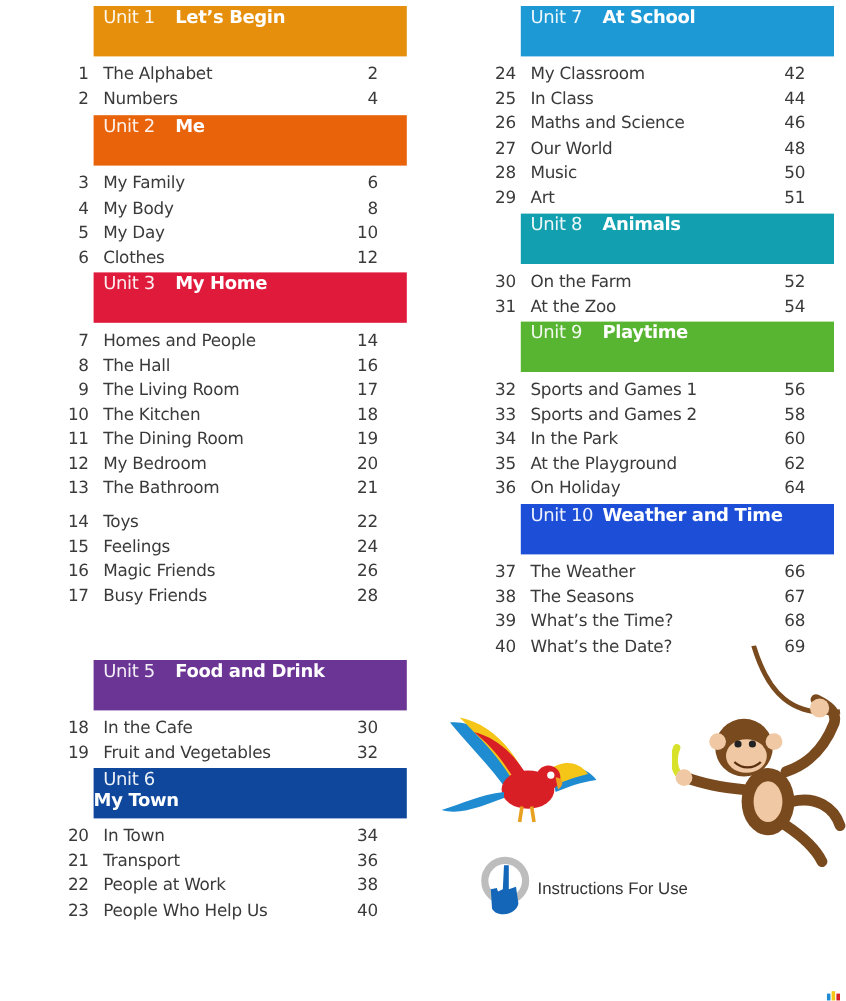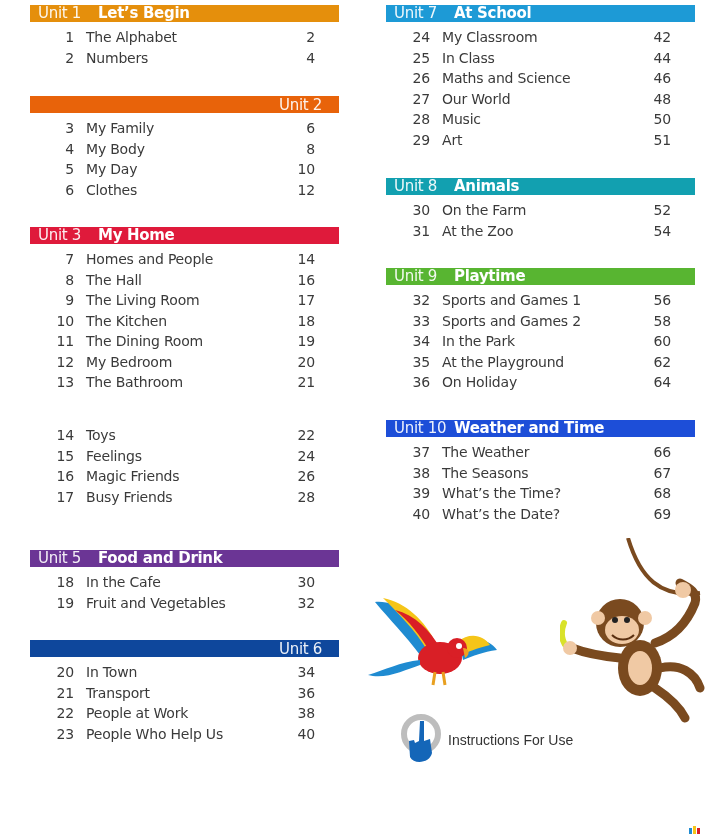--- a/index.html
+++ b/index.html
@@ -1,19 +1,19 @@
 <!DOCTYPE html>
 <html><head>
 <meta charset="utf-8">
 <style>
   html, body { margin:0; padding:0; background:#ffffff; }
   body { width:705px; height:834px; position:relative; overflow:hidden;
          font-family:"DejaVu Sans", "Liberation Sans", sans-serif; color:#333; }
   .unit { position:absolute; width:309px; }
-  .unit-header { height:17px; display:flex; align-items:flex-end; color:#fff; }
+  .unit-header { height:42px; display:flex; align-items:flex-start; color:#fff;margin-left:48px; }
   .unit-num { width:68px; padding-left:8px; box-sizing:border-box; font-size:15px; opacity:0.92; white-space:nowrap; letter-spacing:-0.3px; }
   .unit-title { font-weight:bold; font-size:15px; letter-spacing:-0.3px; white-space:nowrap; }
   .lessons { margin-top:5px; }
   .lesson { height:20.5px; display:flex; align-items:center; font-size:14px; color:#3a3a3a; letter-spacing:-0.2px; }
   .lesson-num { width:56px; text-align:right; padding-right:12px; box-sizing:border-box; }
   .lesson-title { flex:1; }
   .lesson-page { width:40px; text-align:right; padding-right:24px; box-sizing:content-box; }
   .art { position:absolute; }
   .instructions { position:absolute; left:400px; top:713px; display:flex; align-items:center; }
   .instr-label { font-family:"Liberation Sans", sans-serif; font-size:14px; color:#333; margin-left:6px; }
@@ -35,21 +35,21 @@
           <span class="lesson-page">2</span>
         </div>
         <div class="lesson">
           <span class="lesson-num">2</span>
           <span class="lesson-title">Numbers</span>
           <span class="lesson-page">4</span>
         </div>
       </div>
     </div>
     <div class="unit" style="left: 30px; top: 96px;">
-      <div class="unit-header" style="background: rgb(232, 99, 10); flex-direction: column;">
+      <div class="unit-header" style="background: rgb(232, 99, 10);">
         <span class="unit-num">Unit 2</span>
         <span class="unit-title">Me</span>
       </div>
       <div class="lessons">
         <div class="lesson">
           <span class="lesson-num">3</span>
           <span class="lesson-title">My Family</span>
           <span class="lesson-page">6</span>
         </div>
         <div class="lesson">

